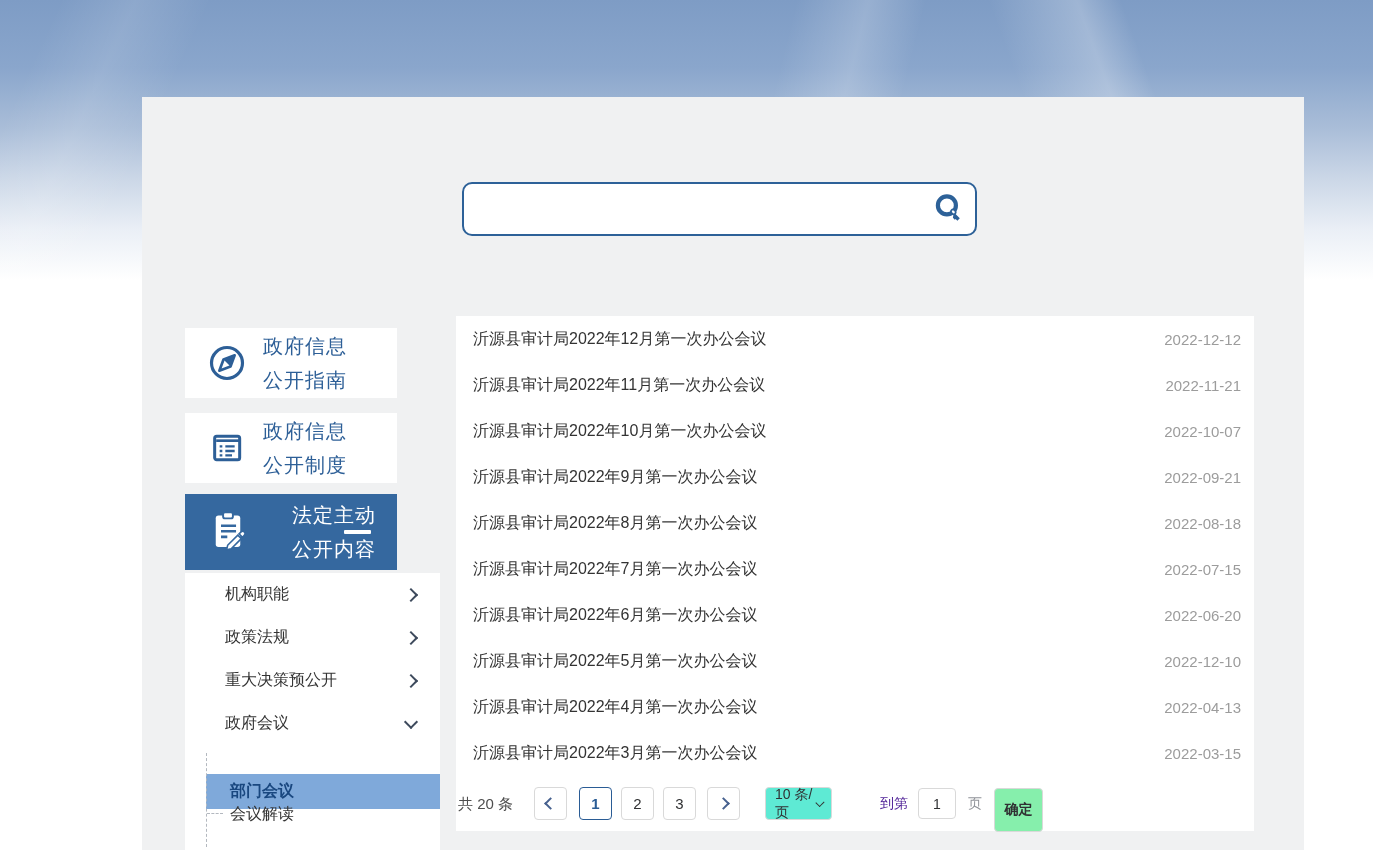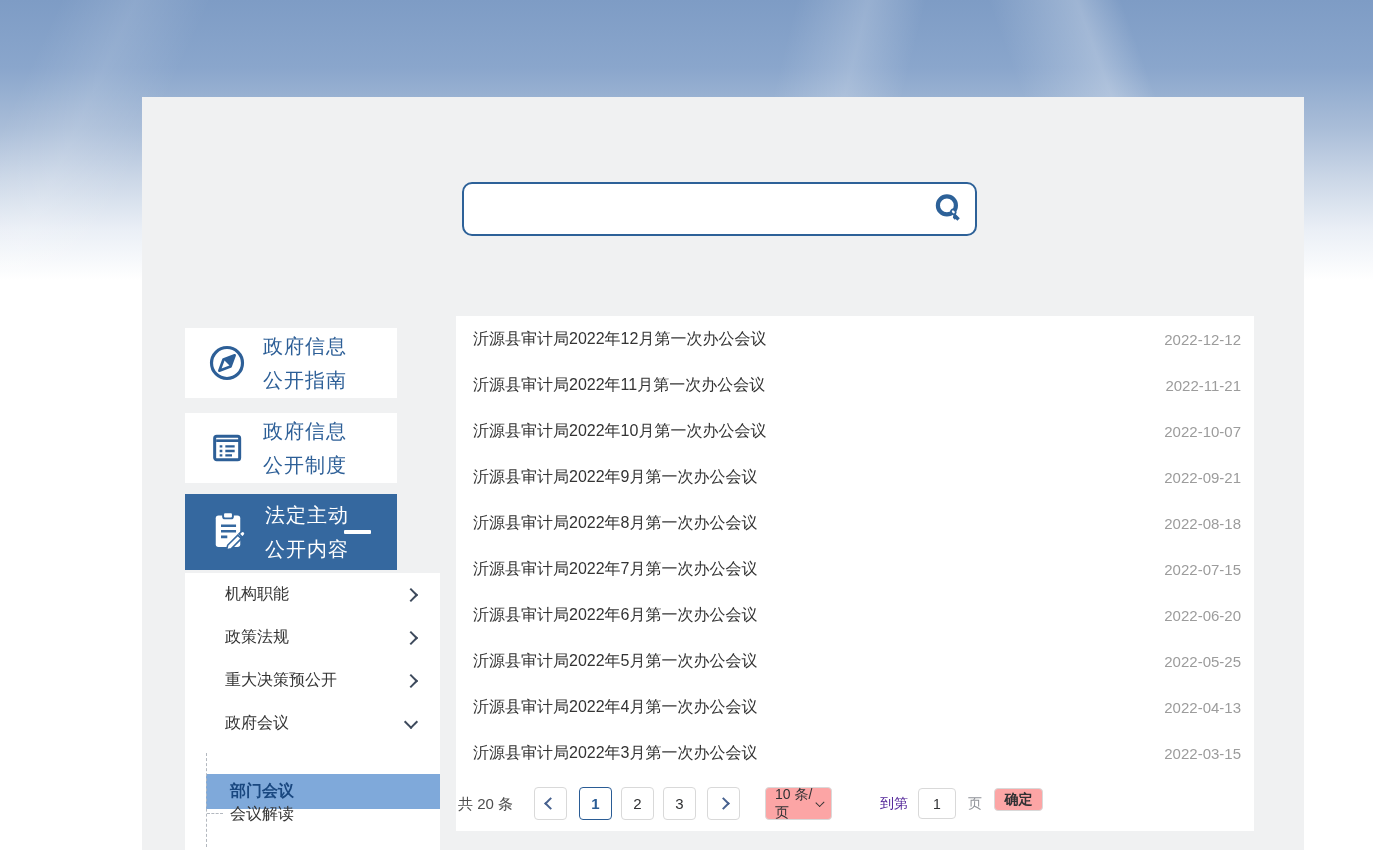--- a/index.html
+++ b/index.html
@@ -19,21 +19,21 @@
   .search-box input{flex:1;height:100%;border:none;outline:none;background:transparent;
     font-size:16px;padding:0 6px 0 14px;color:#333;}
   .search-btn{width:44px;height:44px;border:none;background:transparent;cursor:pointer;
     display:flex;align-items:center;justify-content:center;margin-right:4px;}
 
   
   .side-block{position:absolute;left:185px;width:212px;height:70px;background:#fff;
     display:flex;align-items:center;color:#2d5f97;}
   .side-block .blk-icon{margin:0 16px 0 22px;flex:0 0 auto;display:flex;}
   .blk-text{font-size:20px;line-height:34px;letter-spacing:1px;}
-  .side-block.active{background:#35689f;color:#fff;height:76px;}
+  .side-block.active{background:#35689f;color:#fff;height:76px;gap:27px;}
   .minus-bar{position:absolute;right:26px;top:50%;margin-top:-2px;width:27px;height:4px;background:#fff;border-radius:1px;}
 
   
   .side-menu{position:absolute;left:185px;top:573px;width:255px;height:277px;background:#fff;}
   .menu-item{height:43px;display:flex;align-items:center;justify-content:space-between;
     padding:0 24px 0 32px;font-size:16px;color:#333;cursor:pointer;margin-left:8px;}
   .ar{display:inline-block;width:8px;height:8px;border-right:2px solid #3d4a5c;border-bottom:2px solid #3d4a5c;}
   .ar.right{transform:rotate(-45deg);}
   .ar.down{transform:rotate(45deg);margin-top:-4px;}
   .submenu-active{position:absolute;left:206px;top:774px;width:234px;height:35px;background:#7fa9da;
@@ -56,29 +56,29 @@
   .pg-total{position:absolute;left:2px;top:0;line-height:33px;font-size:15px;color:#4e4e4e;}
   .pgbtn{position:absolute;top:0;width:33px;height:33px;background:#fff;border:1px solid #d9d9d9;
     border-radius:4px;box-sizing:border-box;display:flex;align-items:center;justify-content:center;cursor:pointer;}
   .pgbtn .ar{border-color:#47618f;width:7px;height:7px;}
   .pg-prev{left:78px;} .pg-next{left:251px;}
   .pages{position:absolute;left:123px;top:0;display:flex;gap:9px;}
   .pg{width:33px;height:33px;background:#fff;border:1px solid #d9d9d9;border-radius:4px;
     box-sizing:border-box;font-size:15px;color:#303133;display:flex;align-items:center;
     justify-content:center;cursor:pointer;font-family:inherit;}
   .pg.active{border:1px solid #2a5c95;color:#2a5c95;font-weight:700;}
-  .size-select{position:absolute;left:309px;top:0;width:67px;height:33px;background:#fca5a5;
+  .size-select{position:absolute;left:309px;top:0;width:67px;height:33px;background:#5eead4;
     border:1px solid #d9d9d9;border-radius:4px;box-sizing:border-box;display:flex;align-items:center;
     justify-content:space-between;padding:0 8px 0 9px;cursor:pointer;font-size:14px;color:#303133;}
   .size-select .ar{width:6px;height:6px;border-width:1.5px;border-color:#333;margin-top:-3px;}
   .goto-prefix{position:absolute;left:424px;top:0;line-height:33px;color:#4c1d95;}
   .goto-input{position:absolute;left:462px;top:1px;width:38px;height:31px;border:1px solid #d9d9d9;
     border-radius:4px;box-sizing:border-box;text-align:center;font-size:14px;color:#303133;outline:none;font-family:inherit;}
   .goto-suffix{position:absolute;left:512px;top:0;line-height:33px;color:#909399;}
-  .confirm-btn{position:absolute;left:538px;top:1px;width:49px;height:23px;background:#fca5a5;
+  .confirm-btn{position:absolute;left:538px;top:1px;width:49px;height:44px;background:#86efac;
     border:1px solid #d9d9d9;border-radius:4px;box-sizing:border-box;font-size:14px;font-weight:700;
     color:#303133;cursor:pointer;font-family:Liberation Sans, sans-serif;display:flex;align-items:center;justify-content:center;}
 </style>
 </head>
 <body>
 
 <div class="screen">
   <div class="deco"></div>
   <div class="panel"></div>
 
@@ -199,21 +199,21 @@
           <span class="row-date">2022-07-15</span>
         </div>
 
         <div class="row">
           <span class="row-title">沂源县审计局2022年6月第一次办公会议</span>
           <span class="row-date">2022-06-20</span>
         </div>
 
         <div class="row">
           <span class="row-title">沂源县审计局2022年5月第一次办公会议</span>
-          <span class="row-date">2022-05-25</span>
+          <span class="row-date">2022-12-10</span>
         </div>
 
         <div class="row">
           <span class="row-title">沂源县审计局2022年4月第一次办公会议</span>
           <span class="row-date">2022-04-13</span>
         </div>
 
         <div class="row">
           <span class="row-title">沂源县审计局2022年3月第一次办公会议</span>
           <span class="row-date">2022-03-15</span>

